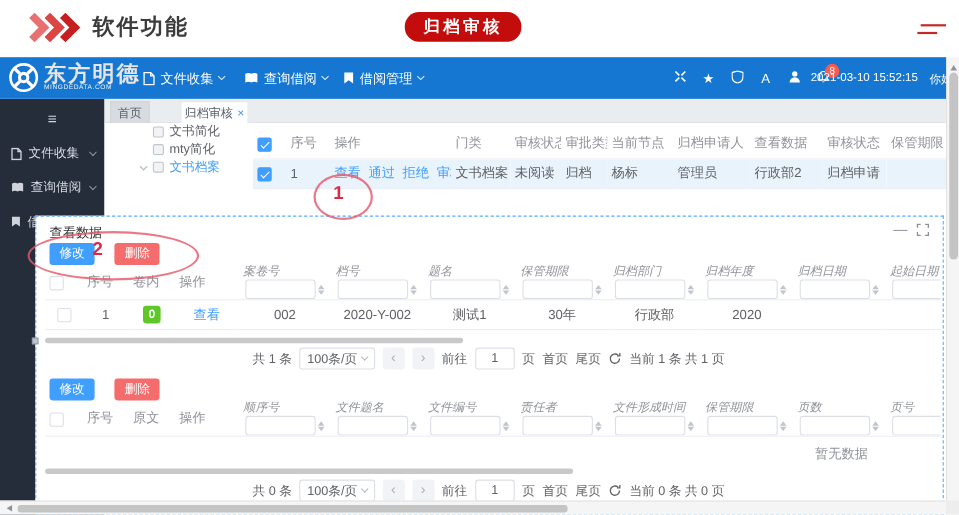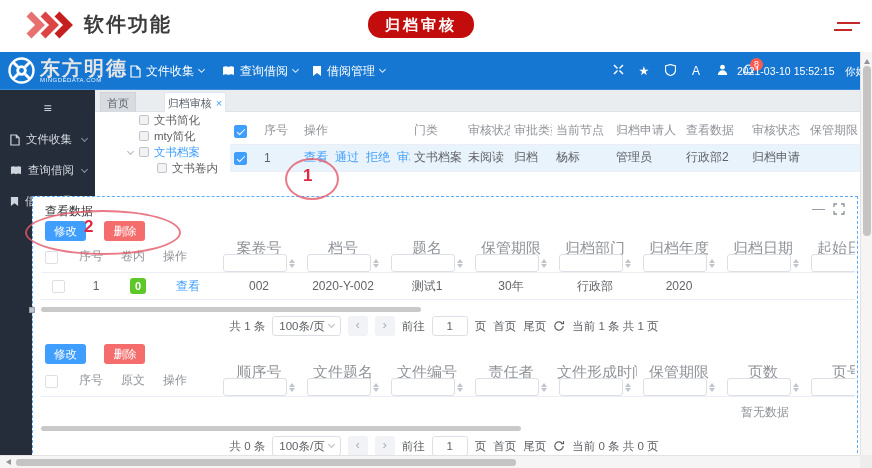--- a/index.html
+++ b/index.html
@@ -79,21 +79,21 @@
   .m-min { font-size:13px; line-height:12px; cursor:pointer; }
   .toolbar1 { position:absolute; left:12px; top:24px; }
   .toolbar1 .btn, .toolbar2 .btn { padding:2px 9px; margin-right:14px; font-size:11.5px; }
   .toolbar2 { position:absolute; left:12px; top:147px; }
   .twrap { position:absolute; left:8px; right:2px; overflow:hidden; }
   .twrap1 { top:44px; height:61px; }
   .twrap2 { top:168px; height:61px; }
   .mtable { width:848px; }
   .mtable th { height:34px; vertical-align:middle; text-align:center; }
   .mtable td { height:25px; text-align:center; }
-  .fh .lbl { text-align:center; font-size:15px; color:#909399; height:13px; line-height:13px; }
+  .fh .lbl { text-align:left; font-size:11px; color:#909399; height:13px; line-height:13px;font-style:italic; }
   .fh .fr { display:flex; align-items:center; gap:2px; padding:0 2px; }
   .fh input { flex:1; min-width:0; height:18px; border:1px solid #dcdfe6; border-radius:3px; outline:none; font-size:11px; padding:0 3px; }
   .sorters { display:flex; flex-direction:column; gap:1px; }
   .sorters i { width:0; height:0; border:3px solid transparent; }
   .sorters .up { border-bottom:4px solid #c0c4cc; border-top:none; }
   .sorters .dn { border-top:4px solid #c0c4cc; border-bottom:none; }
   .badge-green { display:inline-block; min-width:16px; height:16px; background:#5ec829; border-radius:3px; color:#fff; font-size:11px; font-weight:bold; line-height:16px; padding:0 2px; }
   .empty-band { position:relative; height:26px; }
   .empty-band span { position:absolute; left:700px; top:7px; font-size:12px; color:#909399; }
   .inner-sb { position:absolute; height:5px; border-radius:3px; background:#c9c9c9; }
@@ -254,24 +254,20 @@
       <span class="tlabel" style="left:59px;">文书简化</span>
     </div>
     <div class="trow">
       <span class="tcb" style="left:44px;"></span>
       <span class="tlabel" style="left:59px;">mty简化</span>
     </div>
     <div class="trow sel">
       <i class="tchev" style="left:33px;"></i>
       <span class="tcb" style="left:44px;"></span>
       <span class="tlabel" style="left:59px;">文书档案</span>
-    </div>
-    <div class="trow">
-      <span class="tcb" style="left:62px;"></span>
-      <span class="tlabel" style="left:77px;">文书卷内</span>
     </div>
   </div>
 
   <div class="review">
     <table class="grid rv-table">
       <colgroup>
         <col style="width:30px">
           <col style="width:40px">
           <col style="width:110px">
           <col style="width:54px">

